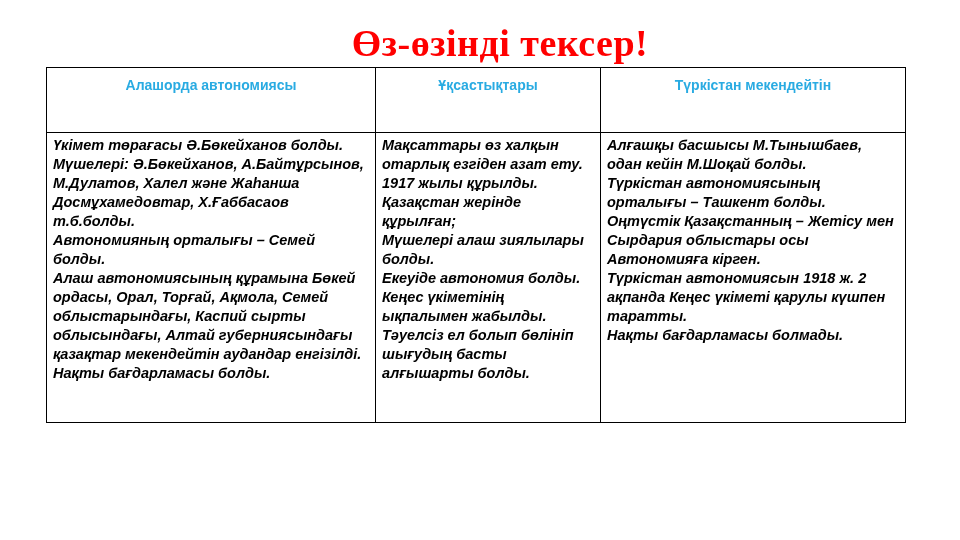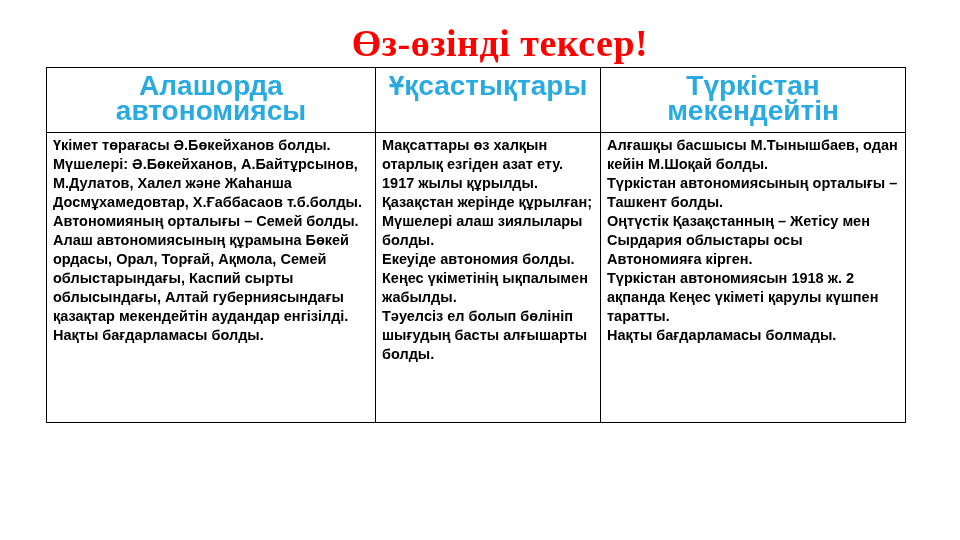--- a/index.html
+++ b/index.html
@@ -42,32 +42,33 @@
     vertical-align: top;
     padding: 3px 6px;
     overflow: hidden;
   }
   col.c1 { width: 329px; }
   col.c2 { width: 225px; }
   col.c3 { width: 305px; }
   tr.header-row th {
     height: 56px;
     color: var(--header-color, #29abe2);
-    font-size: 28px;
+    font-size: 14px;
     line-height: 25px;
     font-weight: bold;
     text-align: center;
     padding-top: 5px;
   }
   tr.body-row td {
     height: 283px;
     font-size: 14.5px;
     line-height: 19px;
     font-weight: bold;
     color: #000000;
+    font-style: italic;
   }
   .cell-text {
     white-space: pre-line;
     word-wrap: break-word;
   }
   td.align-left   { text-align: left; }
   td.align-center { }
 </style>
 </head>
 <body>

